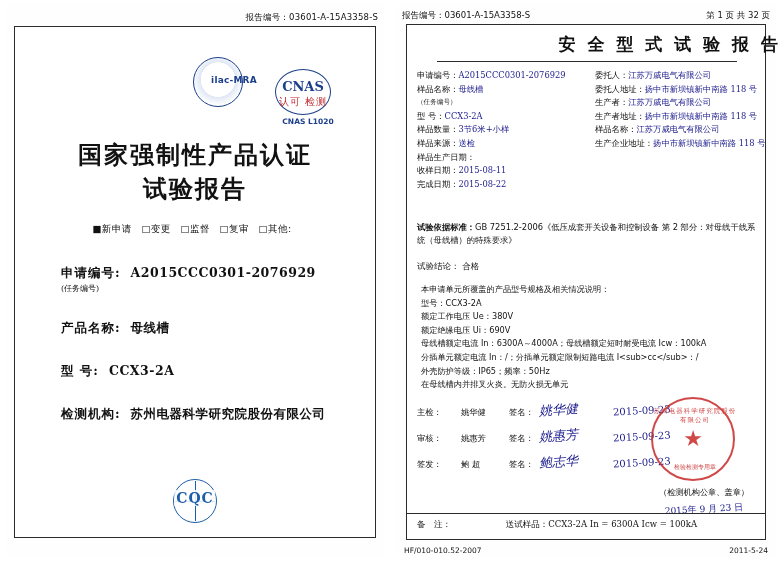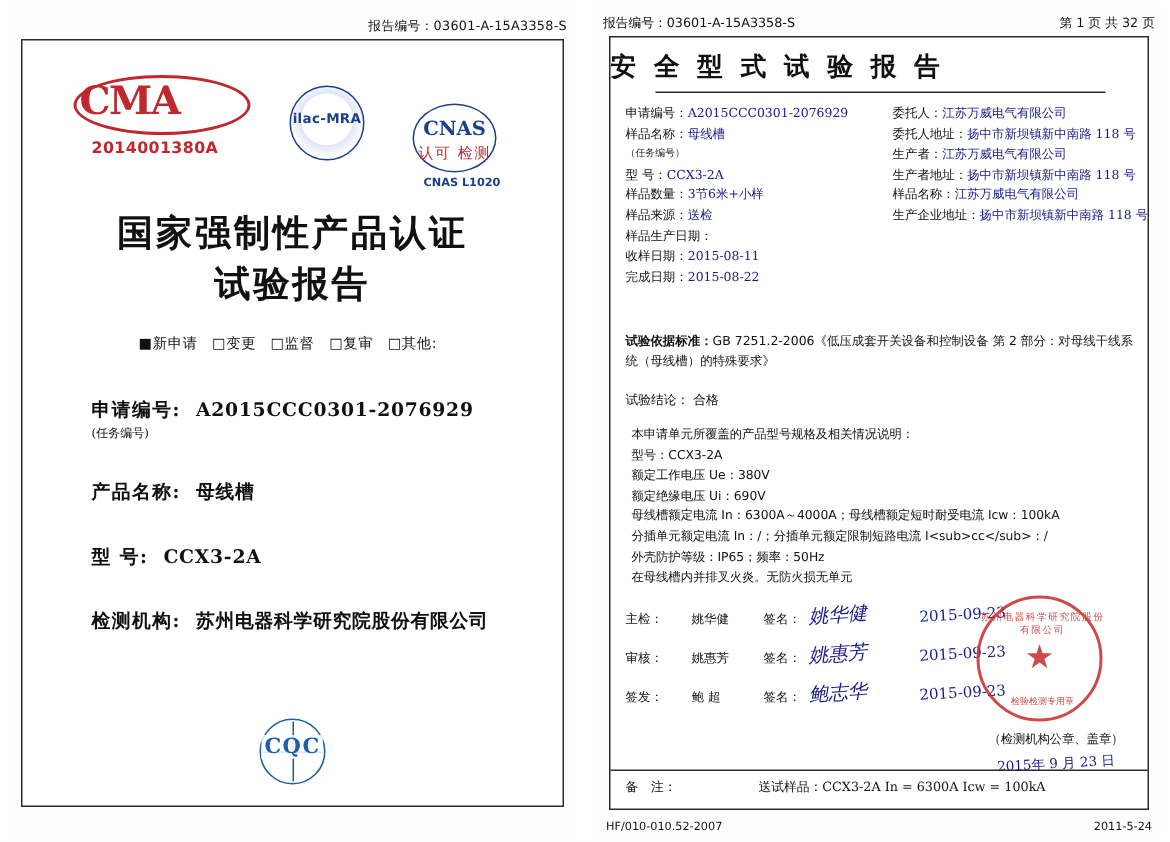--- a/index.html
+++ b/index.html
@@ -91,21 +91,21 @@
   .ilac-circle {
     position: absolute;
     left: 6px; top: 2px;
     width: 50px; height: 50px;
     border-radius: 50%;
     border: 1.2px solid #1b3f8b;
     background: radial-gradient(circle at 50% 45%, #ffffff 48%, #dfe7f5 49%, #ffffff 72%);
   }
   .ilac-label {
     position: absolute;
-    left: 0; top: 20px;
+    left: 16px; top: 20px;
     width: 62px;
     text-align: center;
     font-size: 9px;
     font-weight: bold;
     color: #1b3f8b;
     letter-spacing: 0.2px;
   }
   .logo-cnas {
     position: absolute;
     left: 252px; top: 20px;
@@ -264,23 +264,23 @@
 
   .frame-right {
     position: absolute;
     left: 10px; top: 20px;
     width: 360px; height: 516px;
     border: 1.2px solid #2b2b2b;
     background: #fff;
   }
   .rtitle {
     position: absolute;
-    left: 0; top: 8px;
+    left: 16px; top: 8px;
     width: 100%;
-    text-align: left;
+    text-align: right;
     font-family: "DejaVu Serif", "Liberation Serif", serif;
     font-weight: bold;
     font-size: 17px;
     letter-spacing: 3px;
     color: #111;
   }
   .rtitle-rule {
     position: absolute;
     left: 30px; top: 36px;
     width: 300px;
@@ -441,27 +441,20 @@
   <div class="sheet-left">
 
     <div class="report-no-left">
       <span class="label">报告编号：</span><span>03601-A-15A3358-S</span>
     </div>
 
     <div class="frame-left">
 
       <div class="logos">
 
-        <div class="logo-cma">
-          <div style="position:relative;">
-            <div class="cma-oval"></div>
-            <div class="cma-text">CMA</div>
-          </div>
-          <div class="cma-num">2014001380A</div>
-        </div>
 
         <div class="logo-ilac">
           <div class="ilac-circle"></div>
           <div class="ilac-label">ilac-MRA</div>
         </div>
 
         <div class="logo-cnas">
           <div class="cnas-circle"></div>
           <div class="cnas-word">CNAS</div>
           <div class="cnas-cn">认可 检测</div>

